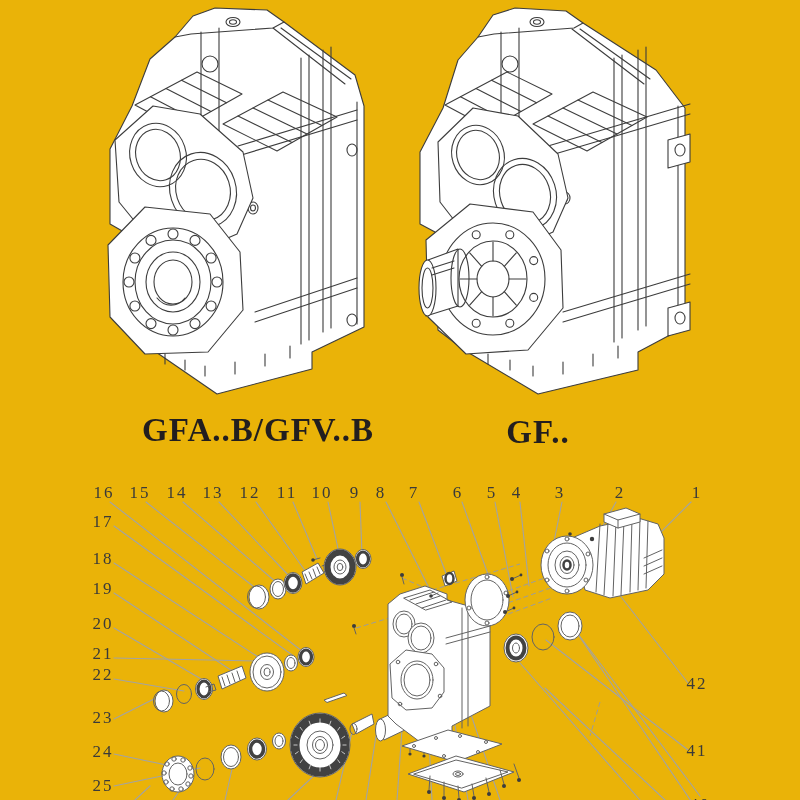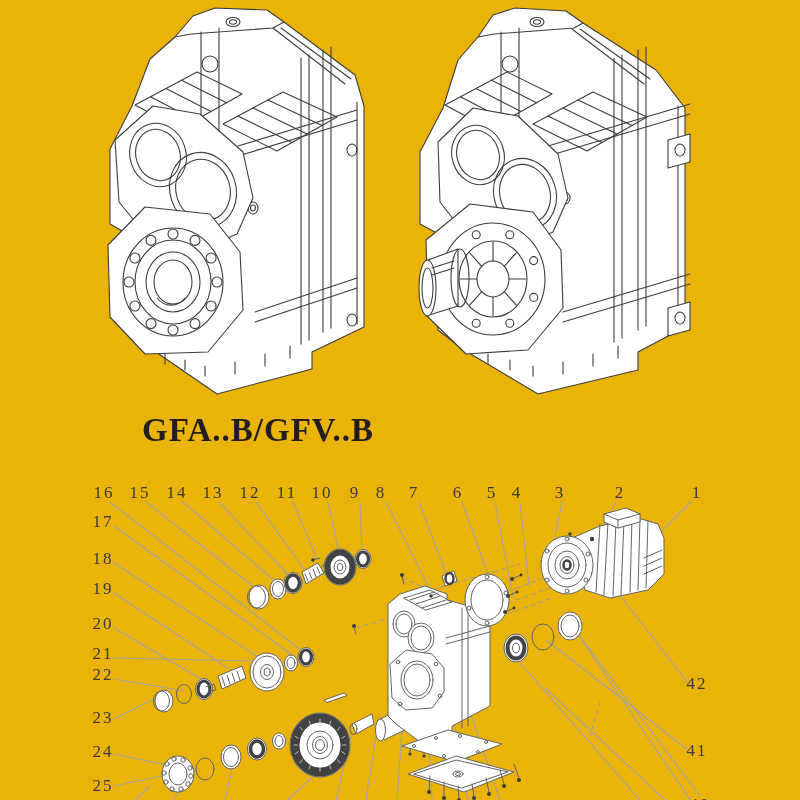--- a/index.html
+++ b/index.html
@@ -126,20 +126,21 @@
       <path class="ow" d="M60,247 L30,258 L28,314 L60,304 Z"></path>
       <ellipse class="ow" cx="29.5" cy="286" rx="8.5" ry="28"></ellipse>
       <ellipse class="o" cx="29.5" cy="286" rx="5.5" ry="20"></ellipse>
       <path class="o" d="M34,266 L56,259 M34,273 L56,266"></path>
       <ellipse class="o" cx="62" cy="276" rx="9" ry="29"></ellipse>
     </g>
     <path class="o" d="M90,352 L90,362 M112,358 L112,368 M135,364 L135,374 M165,360 L165,372 M195,352 L195,364 M220,344 L220,356"></path>
   </svg>
 
   <div class="title title-left">GFA..B/GFV..B</div>
+  <div class="title title-right">GF..</div>
 
   <svg id="exploded" style="left:0;top:478px;" width="800" height="322" viewBox="0 0 800 322">
 
     <g>
       <path class="dsh" d="M448,134 L556,96 M448,146 L556,108 M448,158 L552,120"></path>
       <path class="dsh" d="M432,112 L520,86 M402,100 L430,112 M356,150 L396,138"></path>
       <path class="dsh" d="M600,224 L590,258"></path>
     </g>
 
     <g id="callouts">

